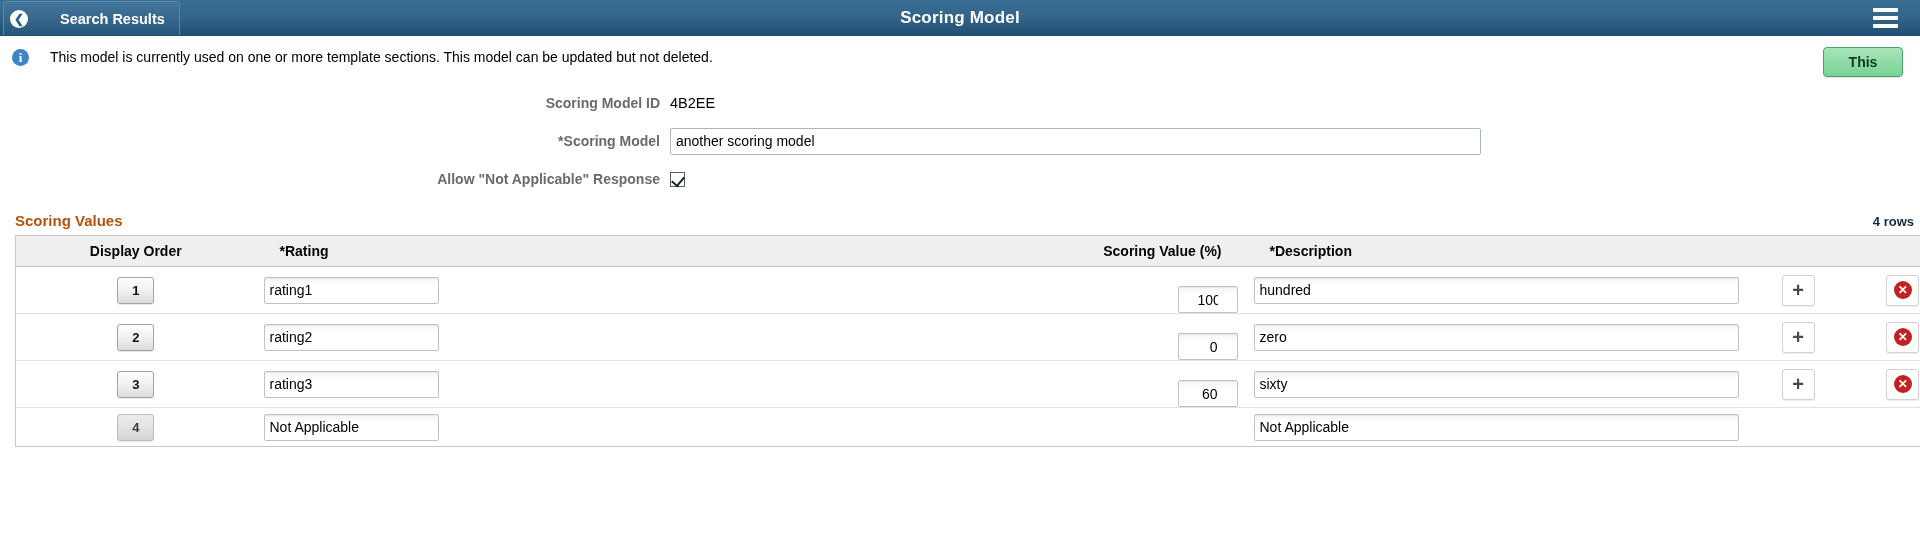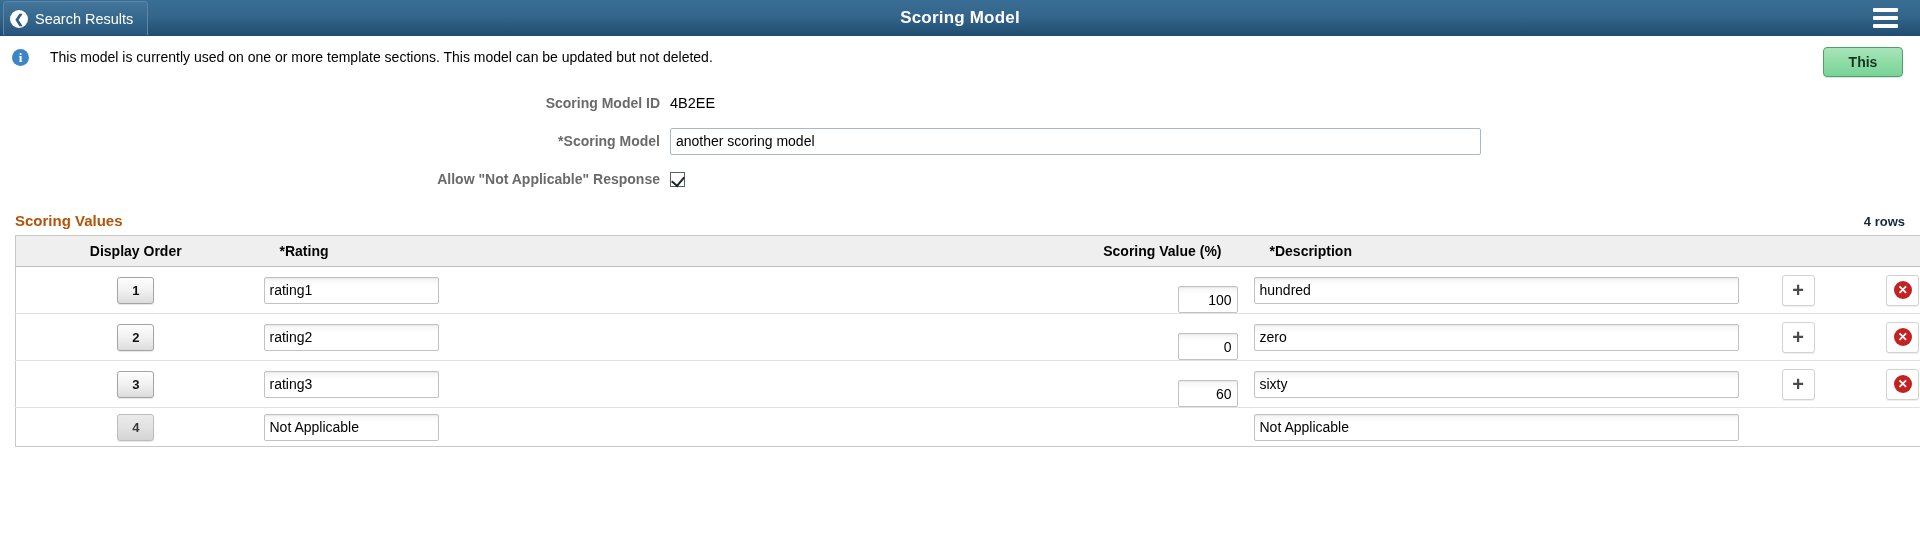--- a/index.html
+++ b/index.html
@@ -40,22 +40,23 @@
     color: #2d5e85;
     font-size: 12px;
     line-height: 18px;
     text-align: center;
     font-weight: bold;
     flex: 0 0 auto;
   }
   .back-label {
     color: #ffffff;
     font-size: 14.5px;
-    font-weight: normal;
+    font-weight: bold;
     white-space: nowrap;
+    margin-left: 25px;
   }
   .topbar-title {
     position: absolute;
     left: 0; right: 0;
     text-align: center;
     color: #ffffff;
     font-size: 17px;
     font-weight: bold;
     letter-spacing: .2px;
     pointer-events: none;
@@ -173,21 +174,21 @@
   
   .grid-wrap { margin-top: 14px; padding: 0 15px; position: relative; }
   .grid-title {
     font-size: 15px;
     font-weight: bold;
     color: #b35309;
     margin-bottom: 6px;
   }
   .rowcount {
     position: absolute;
-    right: 15px; top: 2px;
+    right: 6px; top: 2px;
     font-size: 13px;
     font-weight: bold;
     color: #14293f;
   }
   table.grid {
     width: 100%;
     border-collapse: collapse;
     border: 1px solid #c9c9c9;
     table-layout: fixed;
   }
@@ -259,21 +260,21 @@
   }
   input.value-input {
     width: 60px;
     height: 27px;
     border: 1px solid #c2c2c2;
     border-radius: 2px;
     background: linear-gradient(to bottom, #f4f4f4 0%, #ffffff 30%, #ffffff 100%);
     font-family: "Liberation Sans", sans-serif;
     font-size: 14px;
     text-align: right;
-    padding: 0 5px;
+    padding: 0 19px;
     outline: none;
     box-shadow: inset 0 1px 1px rgba(0,0,0,.05);
     margin-top: 19px;
   }
   input.desc-input {
     width: 485px;
     height: 27px;
     border: 1px solid #c2c2c2;
     border-radius: 2px;
     background: linear-gradient(to bottom, #f4f4f4 0%, #ffffff 30%, #ffffff 100%);

